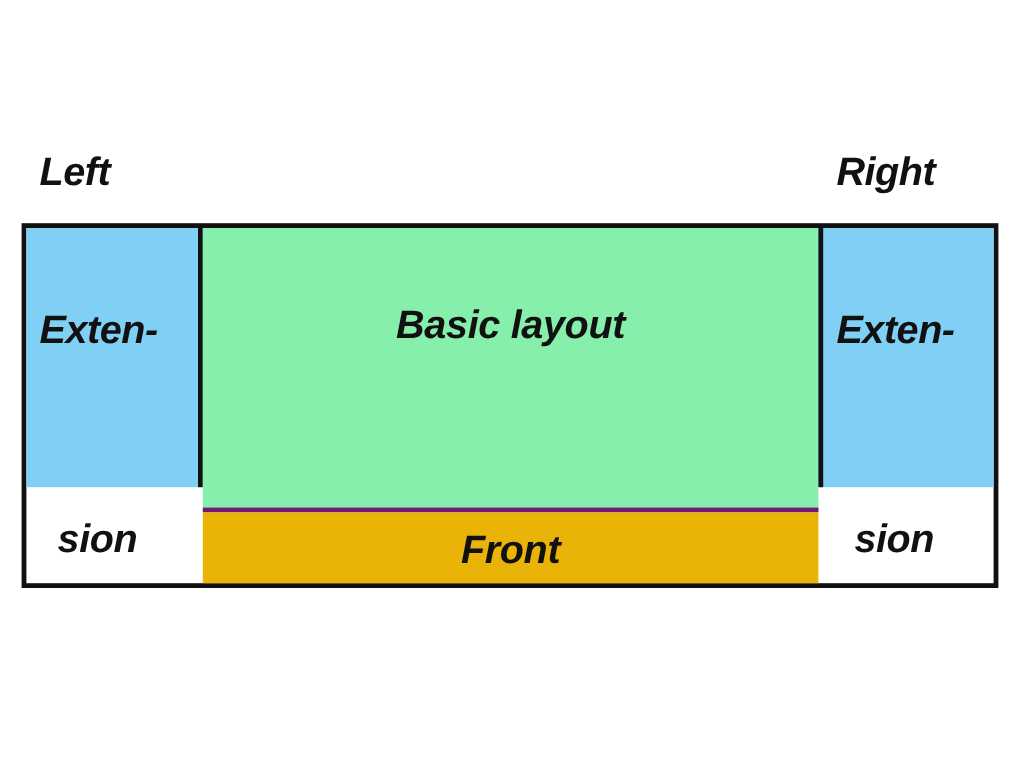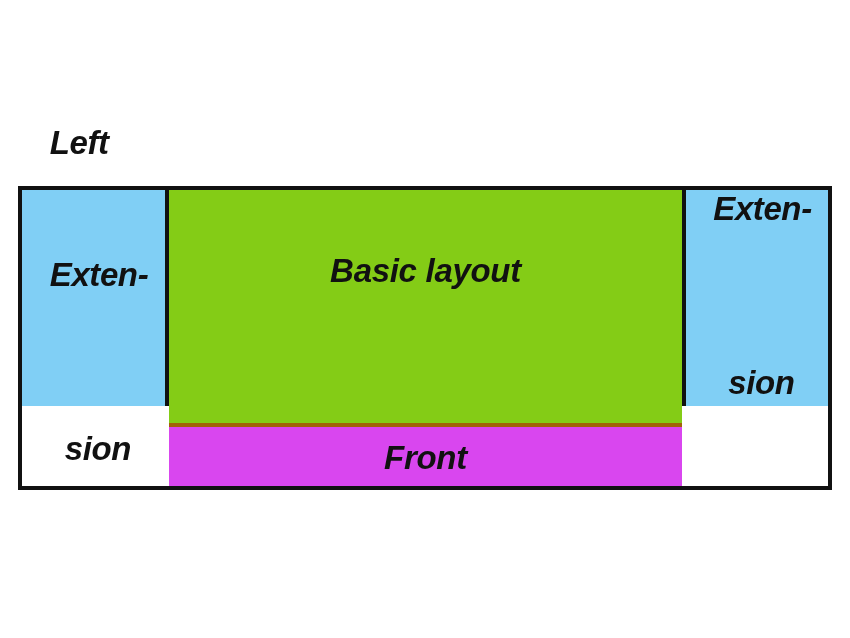--- a/index.html
+++ b/index.html
@@ -40,21 +40,21 @@
     position: absolute;
     box-sizing: border-box;
     display: flex;
   }
 
   .ext-panel {
     background: #80CFF5;
     top: 0;
     height: 216px;
     align-items: center;
-    justify-content: center;
+    justify-content: flex-start;
   }
 
   .left-ext {
     left: 0;
     width: 147px;
     border-right: 4px solid #111111;
   }
 
   .right-ext {
     right: 0;
@@ -93,22 +93,22 @@
     top: 0;
     height: 296px;
   }
 
   .basic-area {
     position: absolute;
     left: 0;
     right: 0;
     top: 0;
     height: 237px;
-    background: #84cc16;
-    border-bottom: 4px solid #a16207;
+    background: #86efac;
+    border-bottom: 4px solid #701a75;
     box-sizing: border-box;
     display: flex;
     align-items: flex-start;
     justify-content: center;
   }
 
   .basic-label {
     margin-top: 62px;
     color: #111111;
     font-weight: bold;
@@ -118,21 +118,21 @@
     letter-spacing: -0.3px;
     white-space: nowrap;
   }
 
   .front-area {
     position: absolute;
     left: 0;
     right: 0;
     bottom: 0;
     height: 59px;
-    background: #d946ef;
+    background: #eab308;
     display: flex;
     align-items: center;
     justify-content: center;
   }
 
   .front-label {
     color: #111111;
     font-weight: bold;
     font-style: italic;
     font-size: 33px;
@@ -164,19 +164,20 @@
       </div>
 
       <div class="front-area">
         <span class="front-label">Front</span>
       </div>
 
     </div>
 
     <div class="panel ext-panel right-ext">
       <div class="ext-label">
+        <span class="line">Right</span>
         <span class="line">Exten-</span>
         <span class="line-indent">sion</span>
       </div>
     </div>
 
   </div>
 </div>
 
 </body></html>

